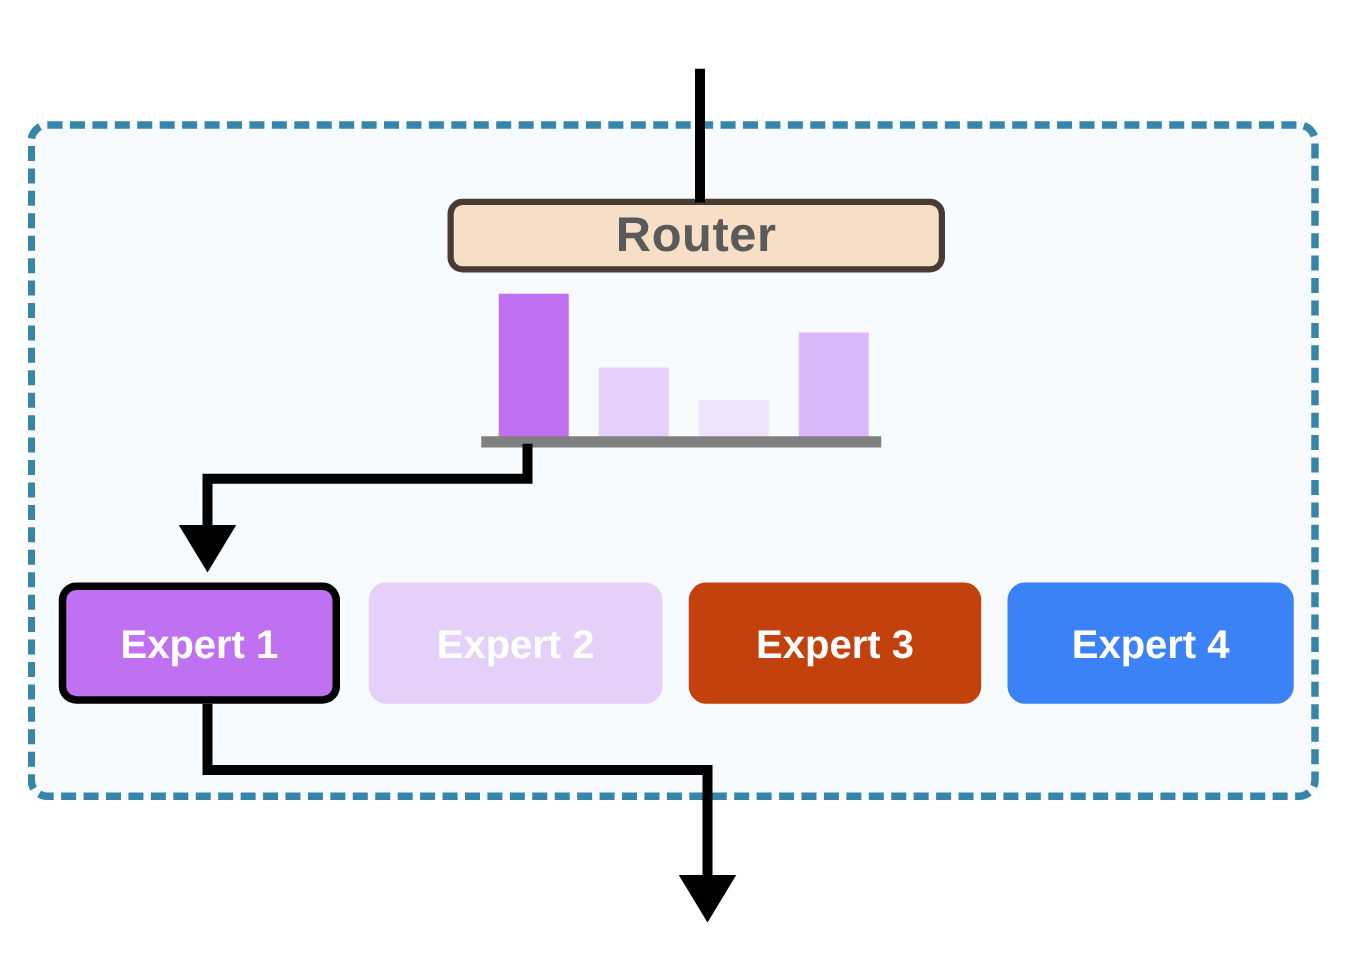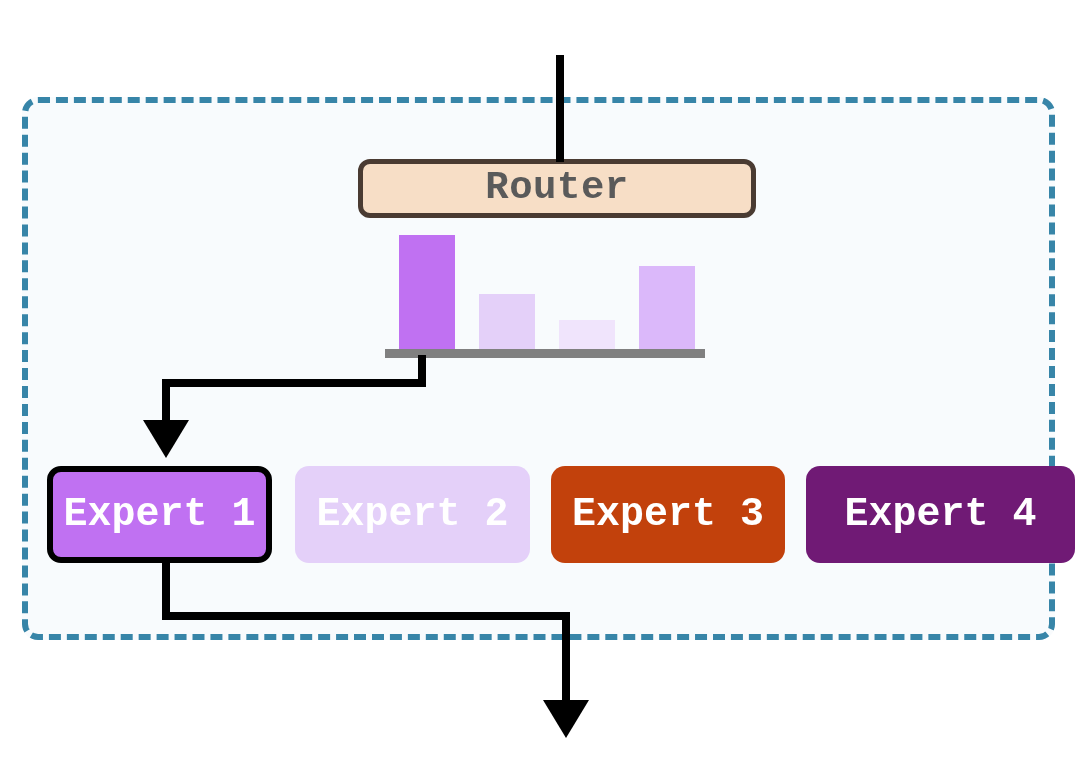--- a/index.html
+++ b/index.html
@@ -5,21 +5,21 @@
   html, body {
     margin: 0;
     padding: 0;
     background: #ffffff;
   }
   #stage {
     position: relative;
     width: 1080px;
     height: 772px;
     background: #ffffff;
-    font-family: Liberation Mono, monospace;
+    font-family: Liberation Sans, sans-serif;
     overflow: hidden;
     border-radius: 12px;
   }
 
   
   #moe-panel {
     position: absolute;
     left: 22px;
     top: 97px;
     width: 1033px;
@@ -80,35 +80,35 @@
     top: 466px;
     height: 97px;
     box-sizing: border-box;
     border-radius: 14px;
     display: flex;
     align-items: center;
     justify-content: center;
     overflow: visible;
   }
   .expert-label {
-    font-size: 40px;
+    font-size: 32px;
     font-weight: bold;
     color: #ffffff;
     white-space: nowrap;
     line-height: 1;
   }
   #expert-1 {
     left: 47px;
     width: 225px;
     background: #c071f2;
     border: 6px solid #000000;
   }
   #expert-2 { left: 295px; width: 235px; background: #e4d0f9; }
   #expert-3 { left: 551px; width: 234px; background: #c2410c; }
-  #expert-4 { left: 806px; width: 269px; background: #701a75; text-align: right; }
+  #expert-4 { left: 806px; width: 229px; background: #3b82f6; text-align: right; }
 
   
   #connectors {
     position: absolute;
     left: 0;
     top: 0;
     width: 1080px;
     height: 772px;
     pointer-events: none;
   }

